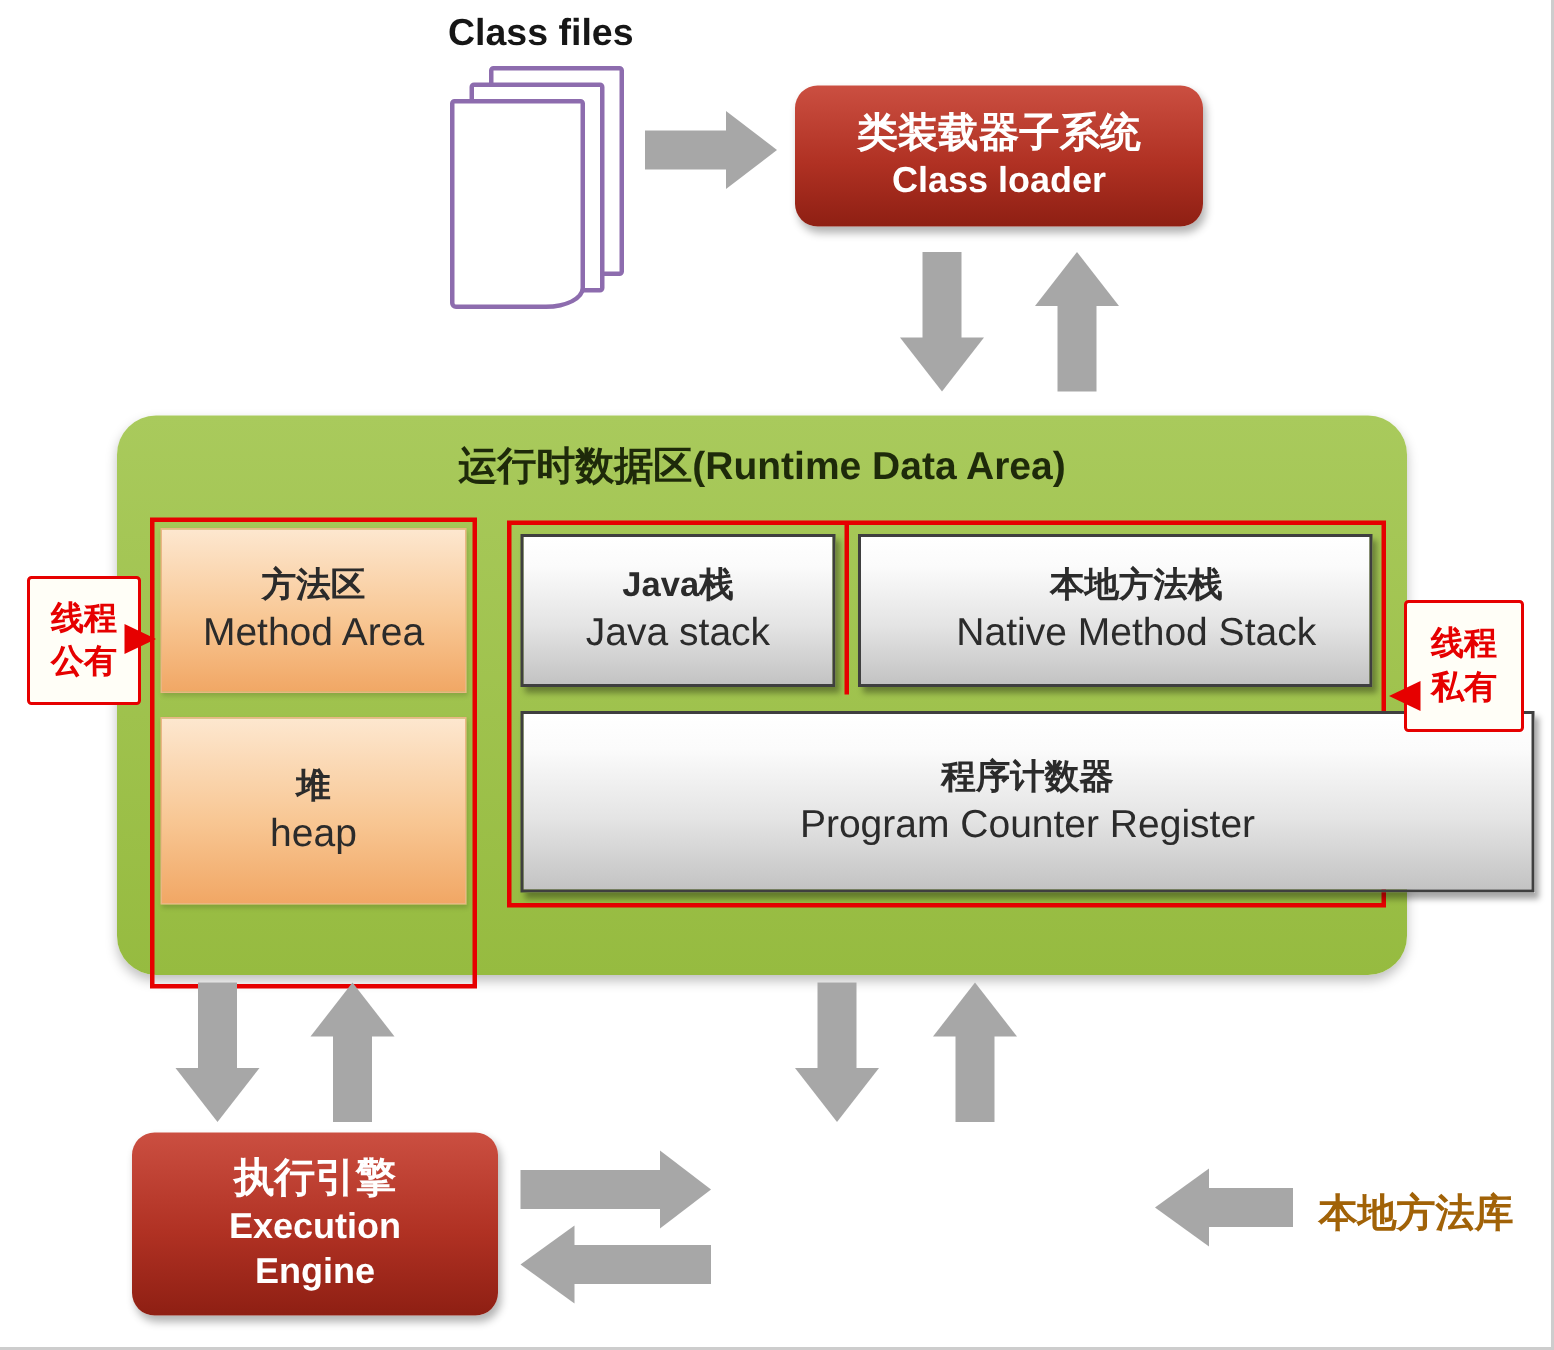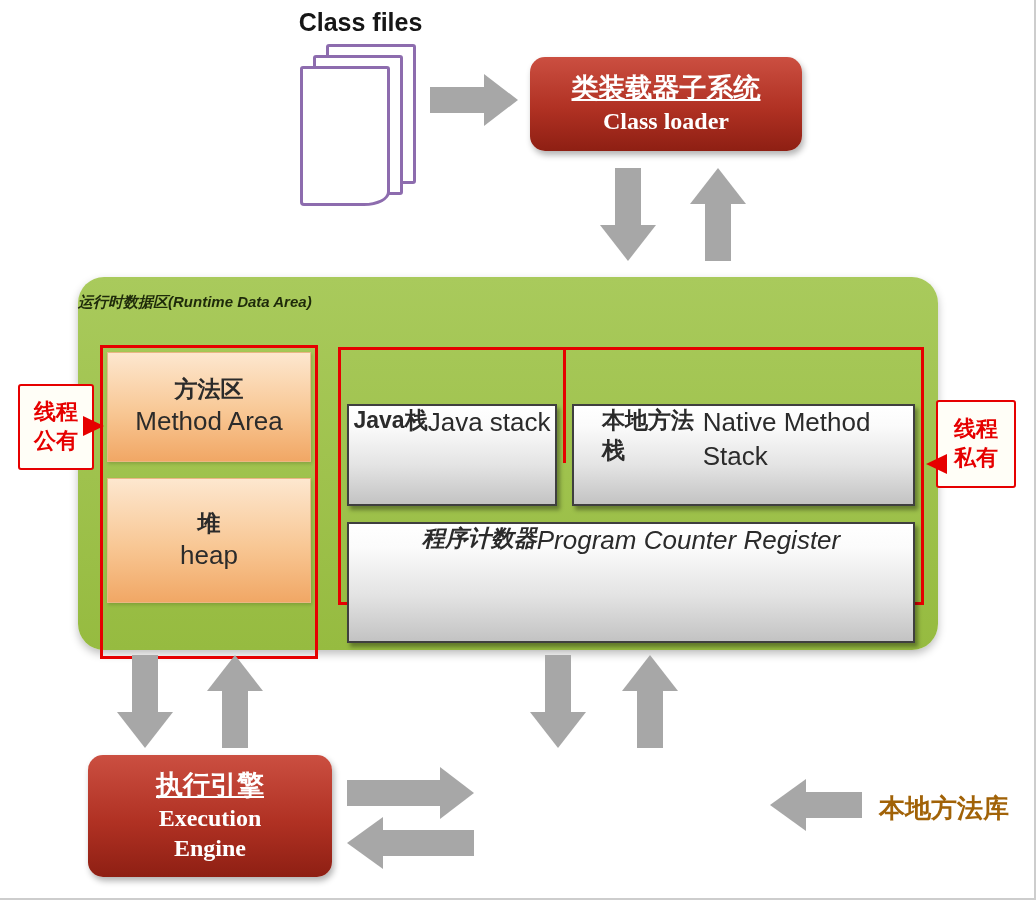--- a/index.html
+++ b/index.html
@@ -29,41 +29,41 @@
   .doc-stack{position:absolute;width:125px;height:170px;}
   .page{position:absolute;width:90px;height:140px;background:#fff;
         border:3px solid var(--doc-purple);border-radius:3px;}
   .page.front{border-radius:3px 3px 26px 4px / 3px 3px 14px 4px;}
 
   
   .red-node{position:absolute;border-radius:15px;color:#fff;text-align:center;
             background:linear-gradient(180deg,var(--red-node-top) 0%,#b03123 55%,var(--red-node-bottom) 100%);
             display:flex;flex-direction:column;align-items:center;justify-content:center;
             box-shadow:2px 4px 6px rgba(0,0,0,.3);line-height:1.25;}
-  .red-node .zh{font-size:27px;font-weight:bold;text-decoration:underline;}
-  .red-node .en{font-size:24px;font-weight:bold;font-family:Liberation Serif, serif;}
+  .red-node .zh{font-size:27px;font-weight:bold;}
+  .red-node .en{font-size:24px;font-weight:bold;}
 
   
   .green-panel{position:absolute;border-radius:26px;
                background:linear-gradient(180deg,var(--green-panel-top),var(--green-panel-bottom));
                box-shadow:0 4px 8px rgba(0,0,0,.25);}
-  .panel-title{position:absolute;top:16px;left:0;width:100%;text-align:left;
-               font-size:15px;font-weight:bold;color:var(--title-dark);font-style:italic;}
+  .panel-title{position:absolute;top:16px;left:0;width:100%;text-align:center;
+               font-size:26px;font-weight:bold;color:var(--title-dark);}
 
   .red-group{position:absolute;border:3px solid var(--highlight-red);}
   .red-divider{position:absolute;background:var(--highlight-red);}
 
   .orange-box{position:absolute;border:1px solid #eab684;
               background:linear-gradient(180deg,var(--orange-top) 0%,#f8c794 55%,var(--orange-bottom) 100%);
               display:flex;flex-direction:column;align-items:center;justify-content:center;
               line-height:1.3;box-shadow:1px 2px 3px rgba(0,0,0,.15);}
   .gray-box{position:absolute;border:2px solid #3f3f3f;
             background:linear-gradient(180deg,#ffffff 0%,var(--gray-box-top) 20%,#e4e4e4 60%,var(--gray-box-bottom) 100%);
-            display:flex;justify-content:center;
-            line-height:1.3;box-shadow:3px 4px 4px rgba(0,0,0,.35);margin-top:48px;}
+            display:flex;flex-direction:column;align-items:center;justify-content:center;
+            line-height:1.3;box-shadow:3px 4px 4px rgba(0,0,0,.35);}
   .node-zh{font-size:23px;font-weight:600;color:var(--text-dark);}
   .node-en{font-size:26px;font-weight:400;color:var(--text-dark);}
 
   
   .callout{position:absolute;border:2px solid var(--highlight-red);background:#fffef7;border-radius:3px;
            color:var(--highlight-red);font-weight:bold;font-size:22px;line-height:1.3;
            display:flex;flex-direction:column;align-items:center;justify-content:center;}
   .tail{position:absolute;width:0;height:0;border:10px solid transparent;}
   .tail-right{right:-22px;top:30px;border-left:21px solid var(--highlight-red);}
   .tail-left{left:-22px;bottom:12px;border-right:21px solid var(--highlight-red);}
@@ -132,21 +132,21 @@
     <div class="red-group" style="left:260px;top:70px;width:586px;height:258px;">
       <div class="gray-box" style="left:6px;top:6px;width:210px;height:102px;">
         <div class="node-zh">Java栈</div>
         <div class="node-en">Java stack</div>
       </div>
       <div class="red-divider" style="left:222px;top:0;width:3px;height:113px;"></div>
       <div class="gray-box" style="left:231px;top:6px;width:343px;height:102px;padding-left:28px;">
         <div class="node-zh">本地方法栈</div>
         <div class="node-en">Native Method Stack</div>
       </div>
-      <div class="gray-box" style="left:6px;top:124px;width:568px;height:121px;font-style:italic;">
+      <div class="gray-box" style="left:6px;top:124px;width:676px;height:121px;">
         <div class="node-zh">程序计数器</div>
         <div class="node-en">Program Counter Register</div>
       </div>
     </div>
   </div>
 
   <div class="callout" style="left:18px;top:384px;width:76px;height:86px;">
     <span class="tail tail-right"></span>
     <div>线程</div>
     <div>公有</div>

